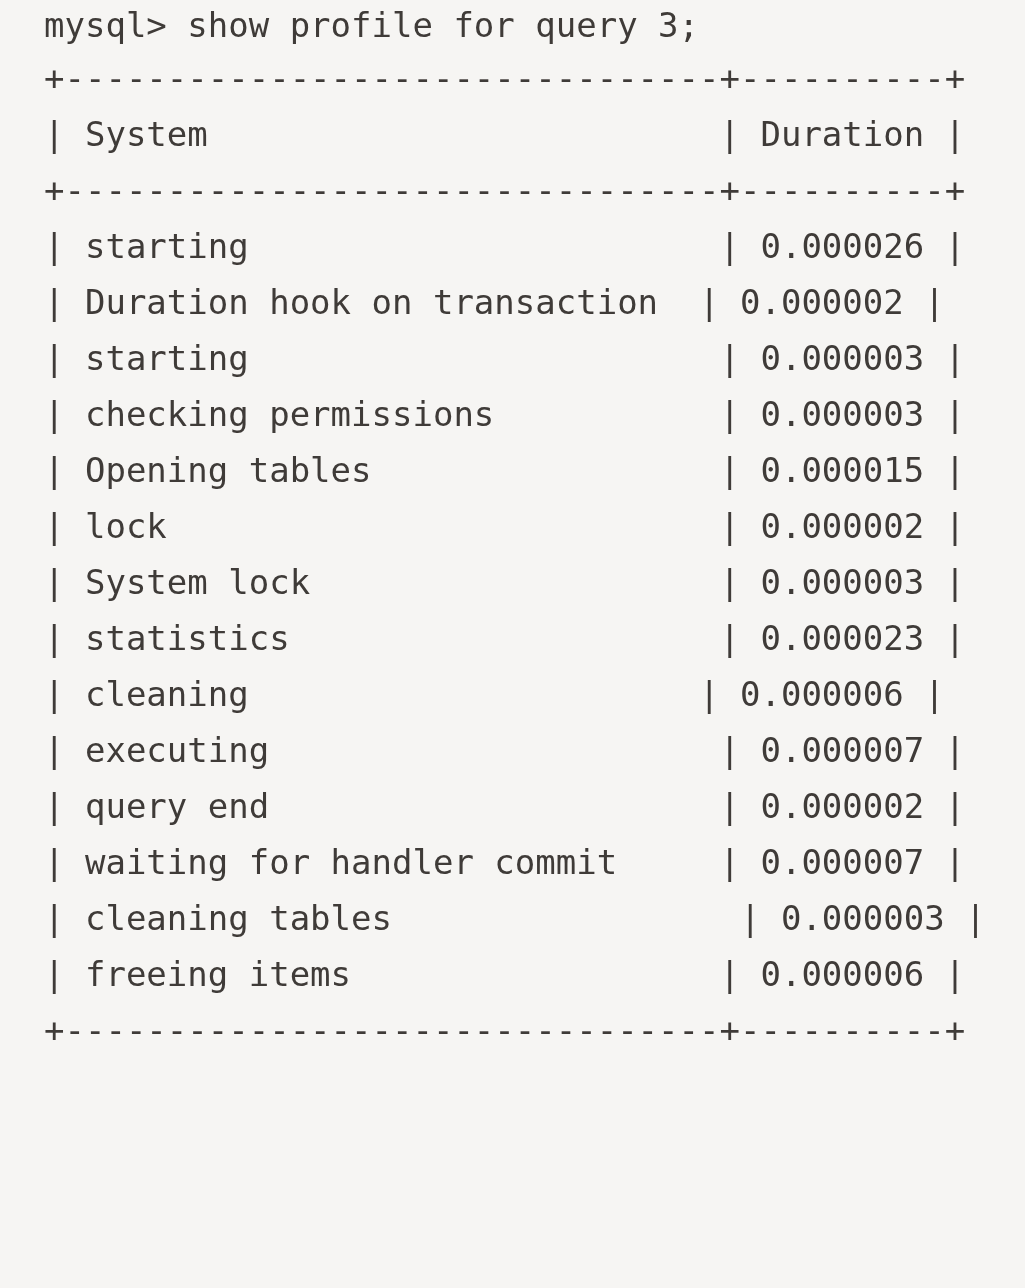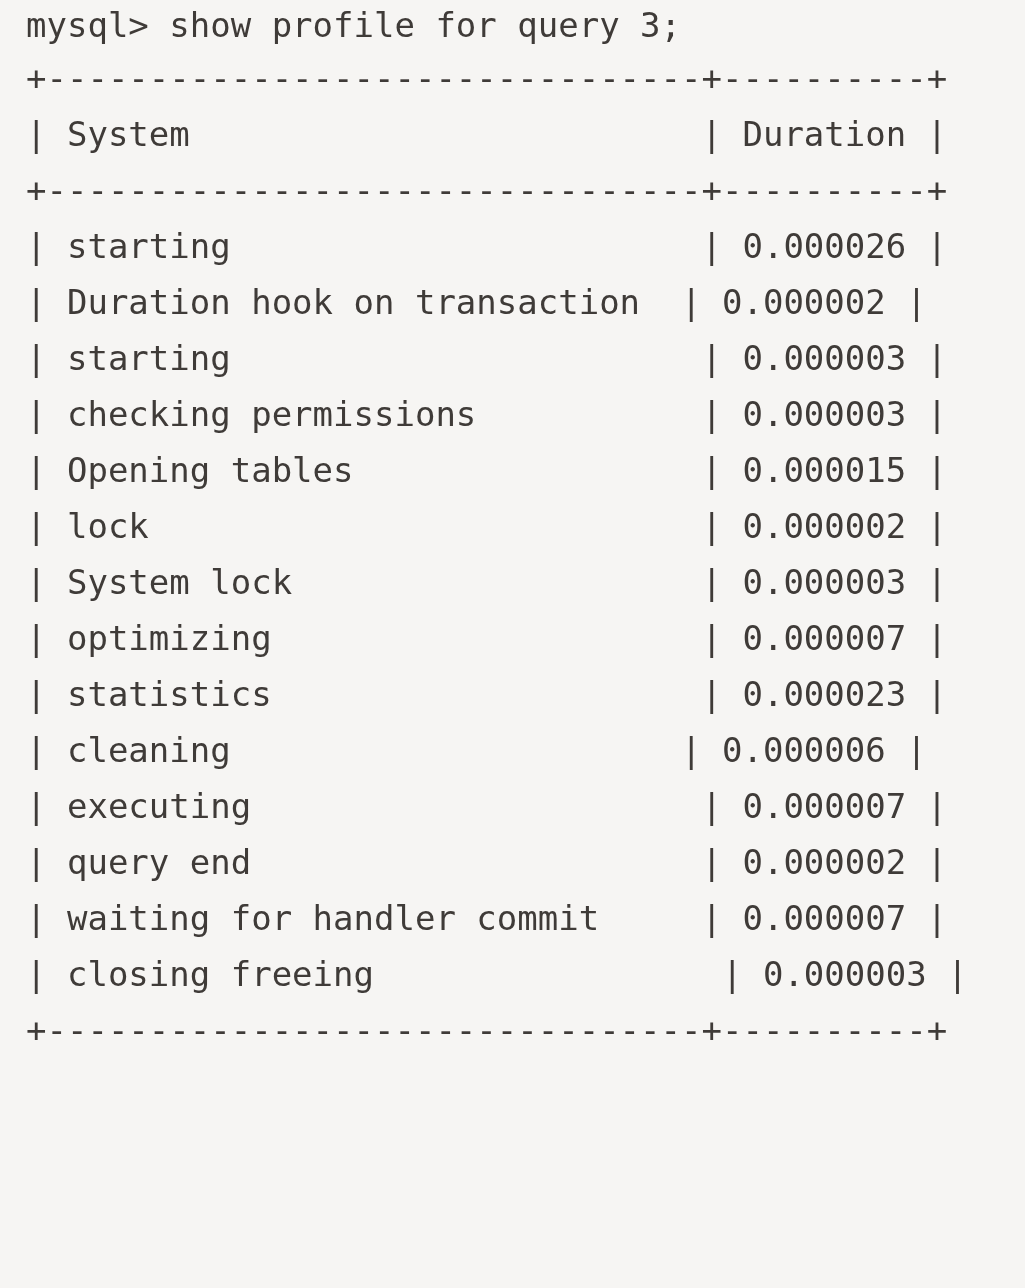--- a/index.html
+++ b/index.html
@@ -23,21 +23,21 @@
     padding: 0;
     box-sizing: border-box;
   }
   .term-line {
     position: relative;
     height: 56px;
     line-height: 56px;
     font-size: 34px;
     letter-spacing: 0;
     white-space: pre;
-    padding-left: 26px;
+    padding-left: 44px;
     color: #3f3b38;
     font-family: "DejaVu Sans Mono", "Liberation Mono", monospace;
   }
   .term-line.first {
     line-height: 50px;
     height: 50px;
   }
   .cursor-block {
     position: absolute;
     background: #4a4643;
@@ -59,25 +59,25 @@
   <div class="term-line">+--------------------------------+----------+</div>
 
   <div id="table-body">
       <div class="term-line"><span>| starting                       </span><span>| 0.000026 |</span></div>
       <div class="term-line"><span>| Duration hook on transaction  </span><span>| 0.000002 |</span></div>
       <div class="term-line"><span>| starting                       </span><span>| 0.000003 |</span></div>
       <div class="term-line"><span>| checking permissions           </span><span>| 0.000003 |</span></div>
       <div class="term-line"><span>| Opening tables                 </span><span>| 0.000015 |</span></div>
       <div class="term-line"><span>| lock                           </span><span>| 0.000002 |</span></div>
       <div class="term-line"><span>| System lock                    </span><span>| 0.000003 |</span></div>
-      <div class="term-line"><span>| optimizing                     </span><span>| 0.000007 |</span></div>
       <div class="term-line"><span>| statistics                     </span><span>| 0.000023 |</span></div>
       <div class="term-line"><span>| cleaning                      </span><span>| 0.000006 |</span></div>
       <div class="term-line"><span>| executing                      </span><span>| 0.000007 |</span></div>
       <div class="term-line"><span>| query end                      </span><span>| 0.000002 |</span></div>
       <div class="term-line"><span>| waiting for handler commit     </span><span>| 0.000007 |</span></div>
-      <div class="term-line"><span>| closing freeing                 </span><span>| 0.000003 |</span></div>
+      <div class="term-line"><span>| cleaning tables                 </span><span>| 0.000003 |</span></div>
+      <div class="term-line"><span>| freeing items                  </span><span>| 0.000006 |</span></div>
     </div>
 
   <div class="term-line">+--------------------------------+----------+</div>
 
 
 </div>
 
 </body></html>

